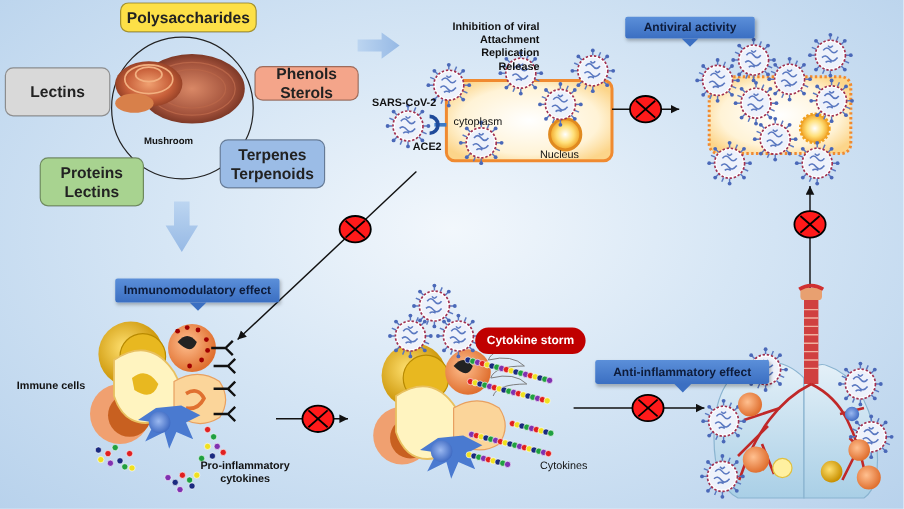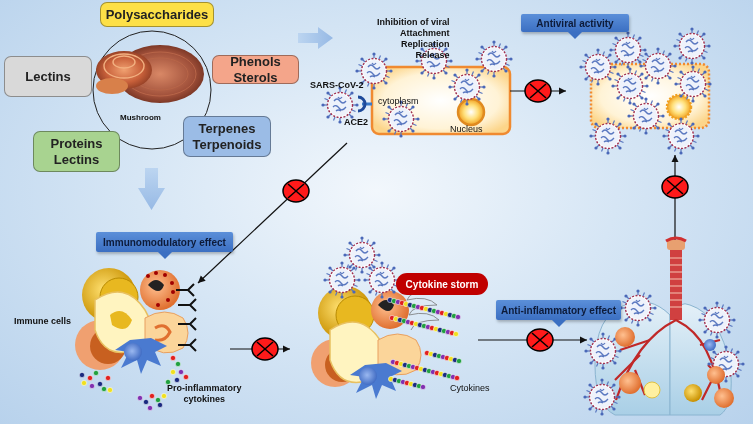--- a/index.html
+++ b/index.html
@@ -364,20 +364,20 @@
 Attachment
 Replication
 Release</div>
 <div class="txt" style="left:310px;top:80px;">SARS-CoV-2</div>
 <div class="txt" style="left:344px;top:117px;">ACE2</div>
 <div class="txt-n" style="left:378px;top:96px;">cytoplasm</div>
 <div class="txt-n" style="left:450px;top:124px;">Nucleus</div>
 
 <div class="lbl-blue" style="left:505px;top:14px;width:108px;height:18px;">Antiviral activity</div>
 <div class="lbl-blue" style="left:80px;top:232px;width:137px;height:20px;">Immunomodulatory effect</div>
-<div class="lbl-blue" style="left:480px;top:300px;width:125px;height:20px;">Anti-inflammatory effect</div>
+<div class="lbl-blue" style="left:480px;top:300px;width:145px;height:20px;">Anti-inflammatory effect</div>
 
 <div class="abs" style="left:396px;top:273px;width:92px;height:22px;border-radius:11px;background:#c00000;color:#fff;font-size:10px;font-weight:bold;display:flex;align-items:center;justify-content:center;">Cytokine storm</div>
 
 <div class="txt" style="left:14px;top:316px;">Immune cells</div>
 <div class="txt" style="left:167px;top:383px;text-align:center;">Pro-inflammatory
 cytokines</div>
 <div class="txt-n" style="left:450px;top:383px;">Cytokines</div>
 
 </body></html>

